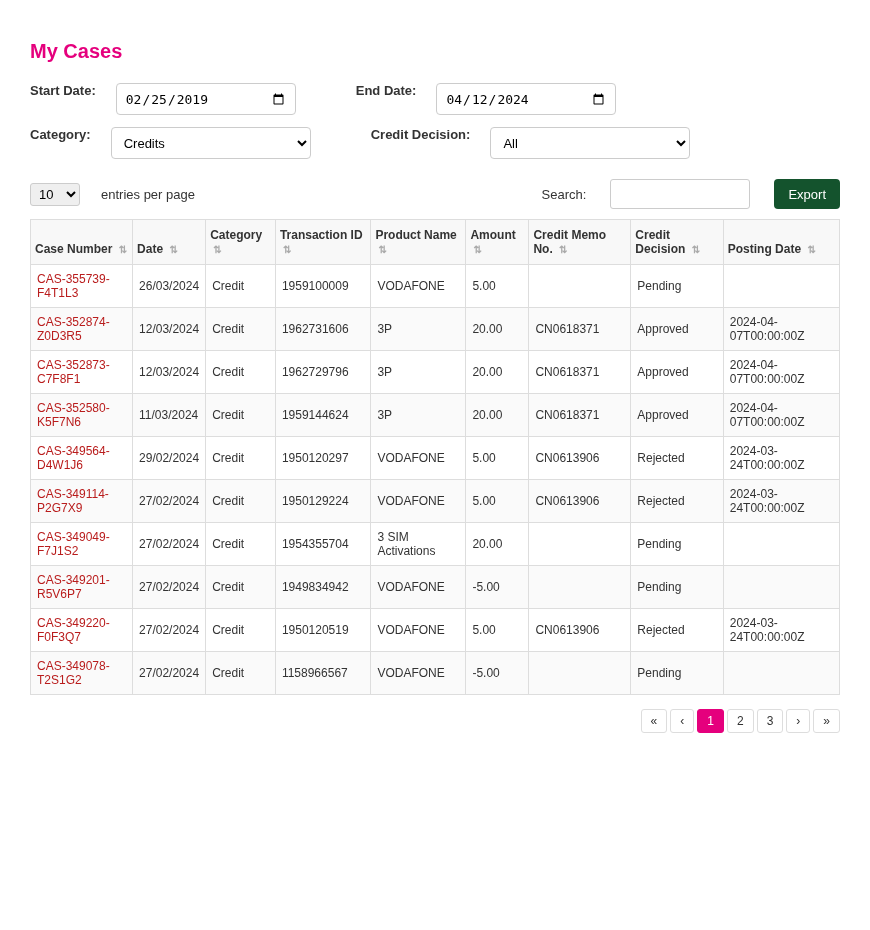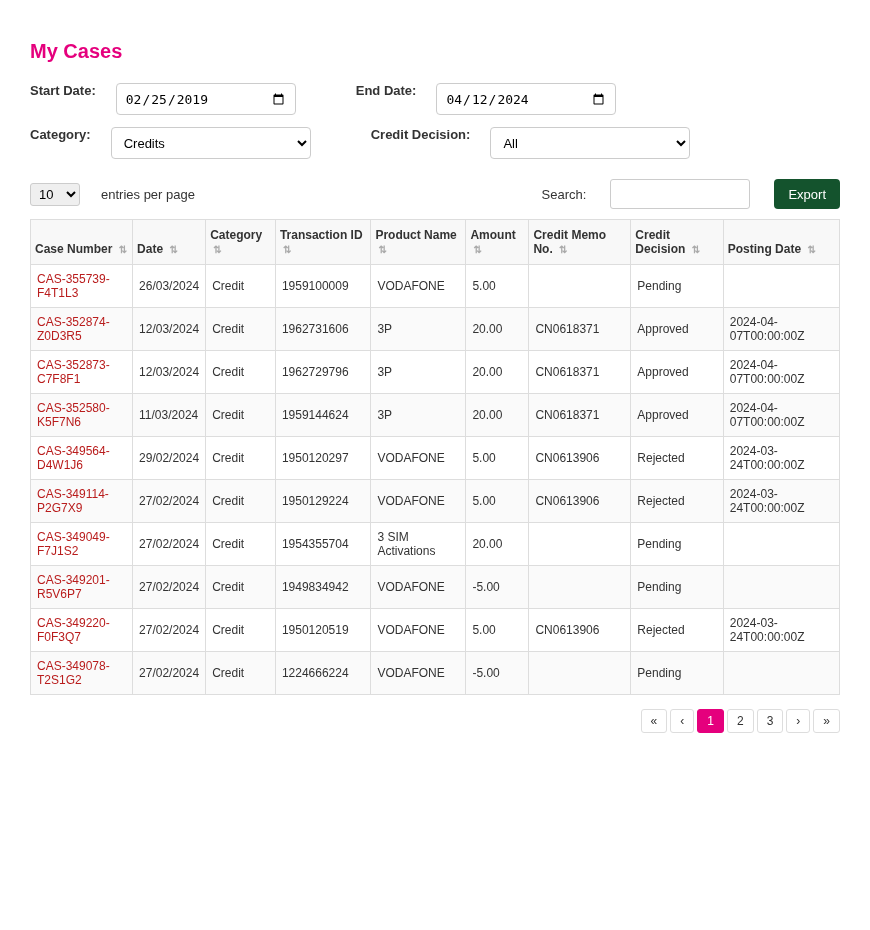--- a/index.html
+++ b/index.html
@@ -216,21 +216,21 @@
       <td>VODAFONE</td>
       <td>5.00</td>
       <td>CN0613906</td>
       <td>Rejected</td>
       <td>2024-03-24T00:00:00Z</td>
     </tr>
         <tr>
       <td><a href="#" class="case-link">CAS-349078-T2S1G2</a></td>
       <td>27/02/2024</td>
       <td>Credit</td>
-      <td>1224666224</td>
+      <td>1158966567</td>
       <td>VODAFONE</td>
       <td>-5.00</td>
       <td></td>
       <td>Pending</td>
       <td></td>
     </tr>
       </tbody>
   </table>
 
   <div class="pagination">

